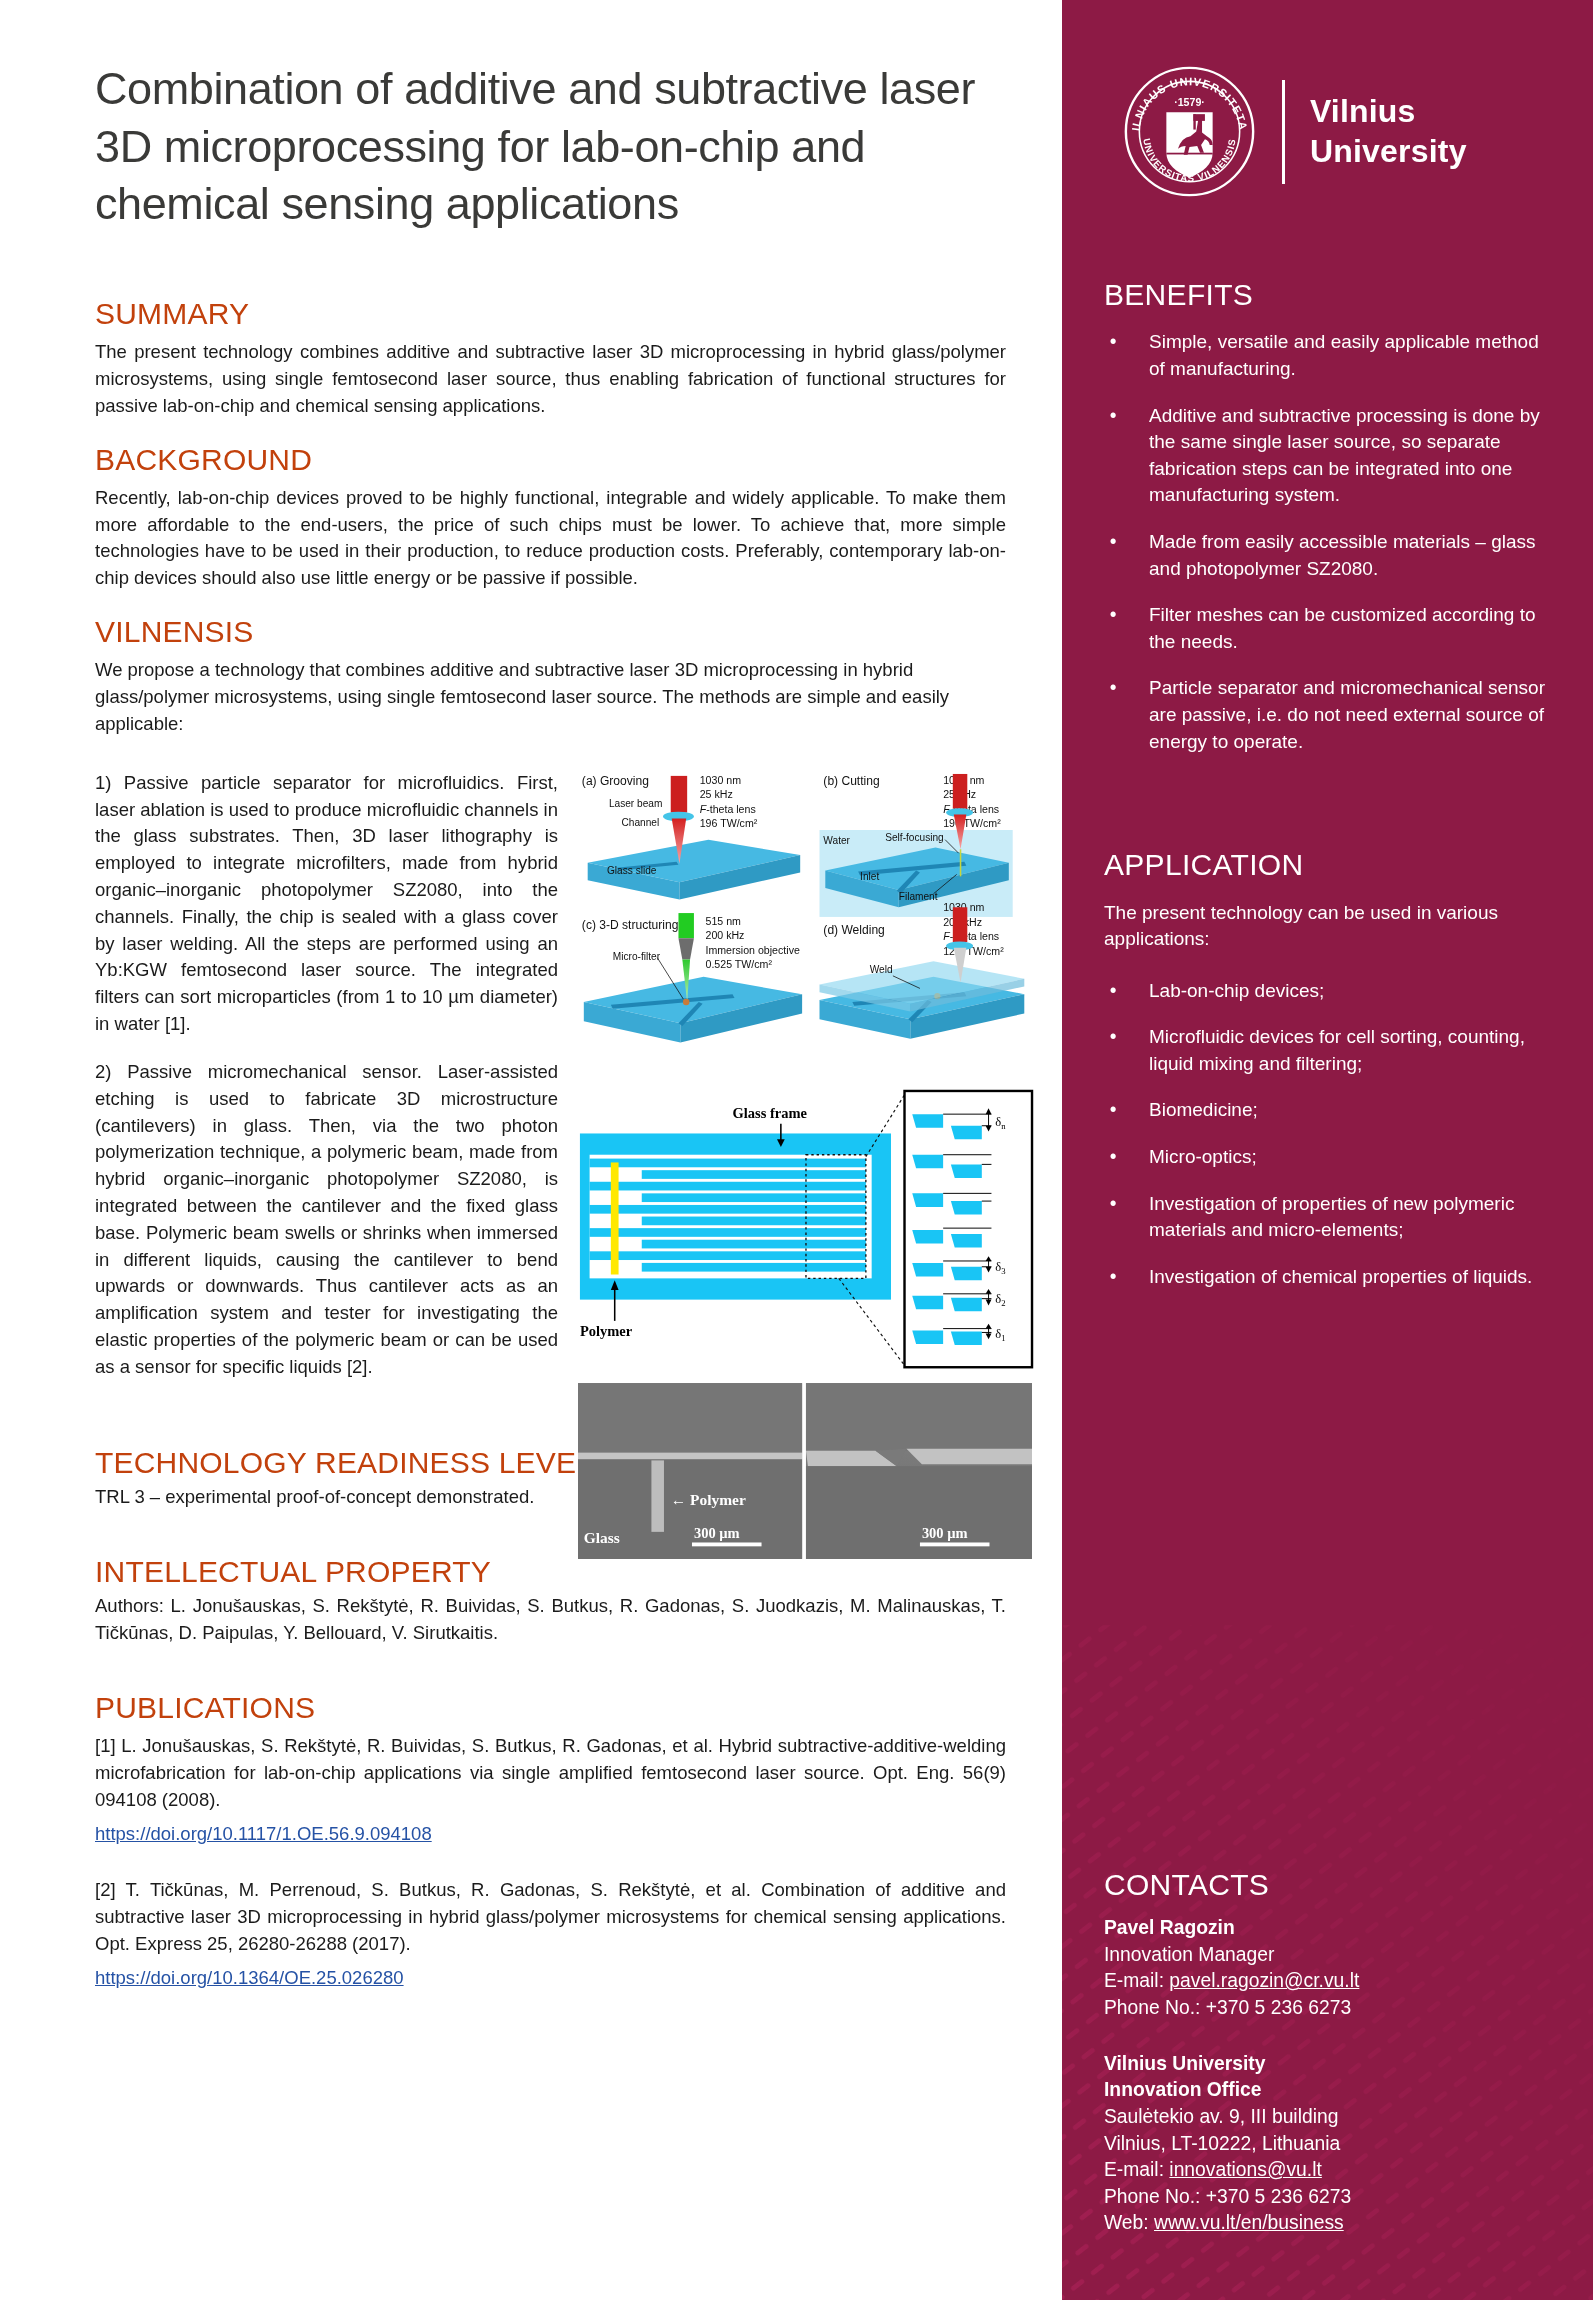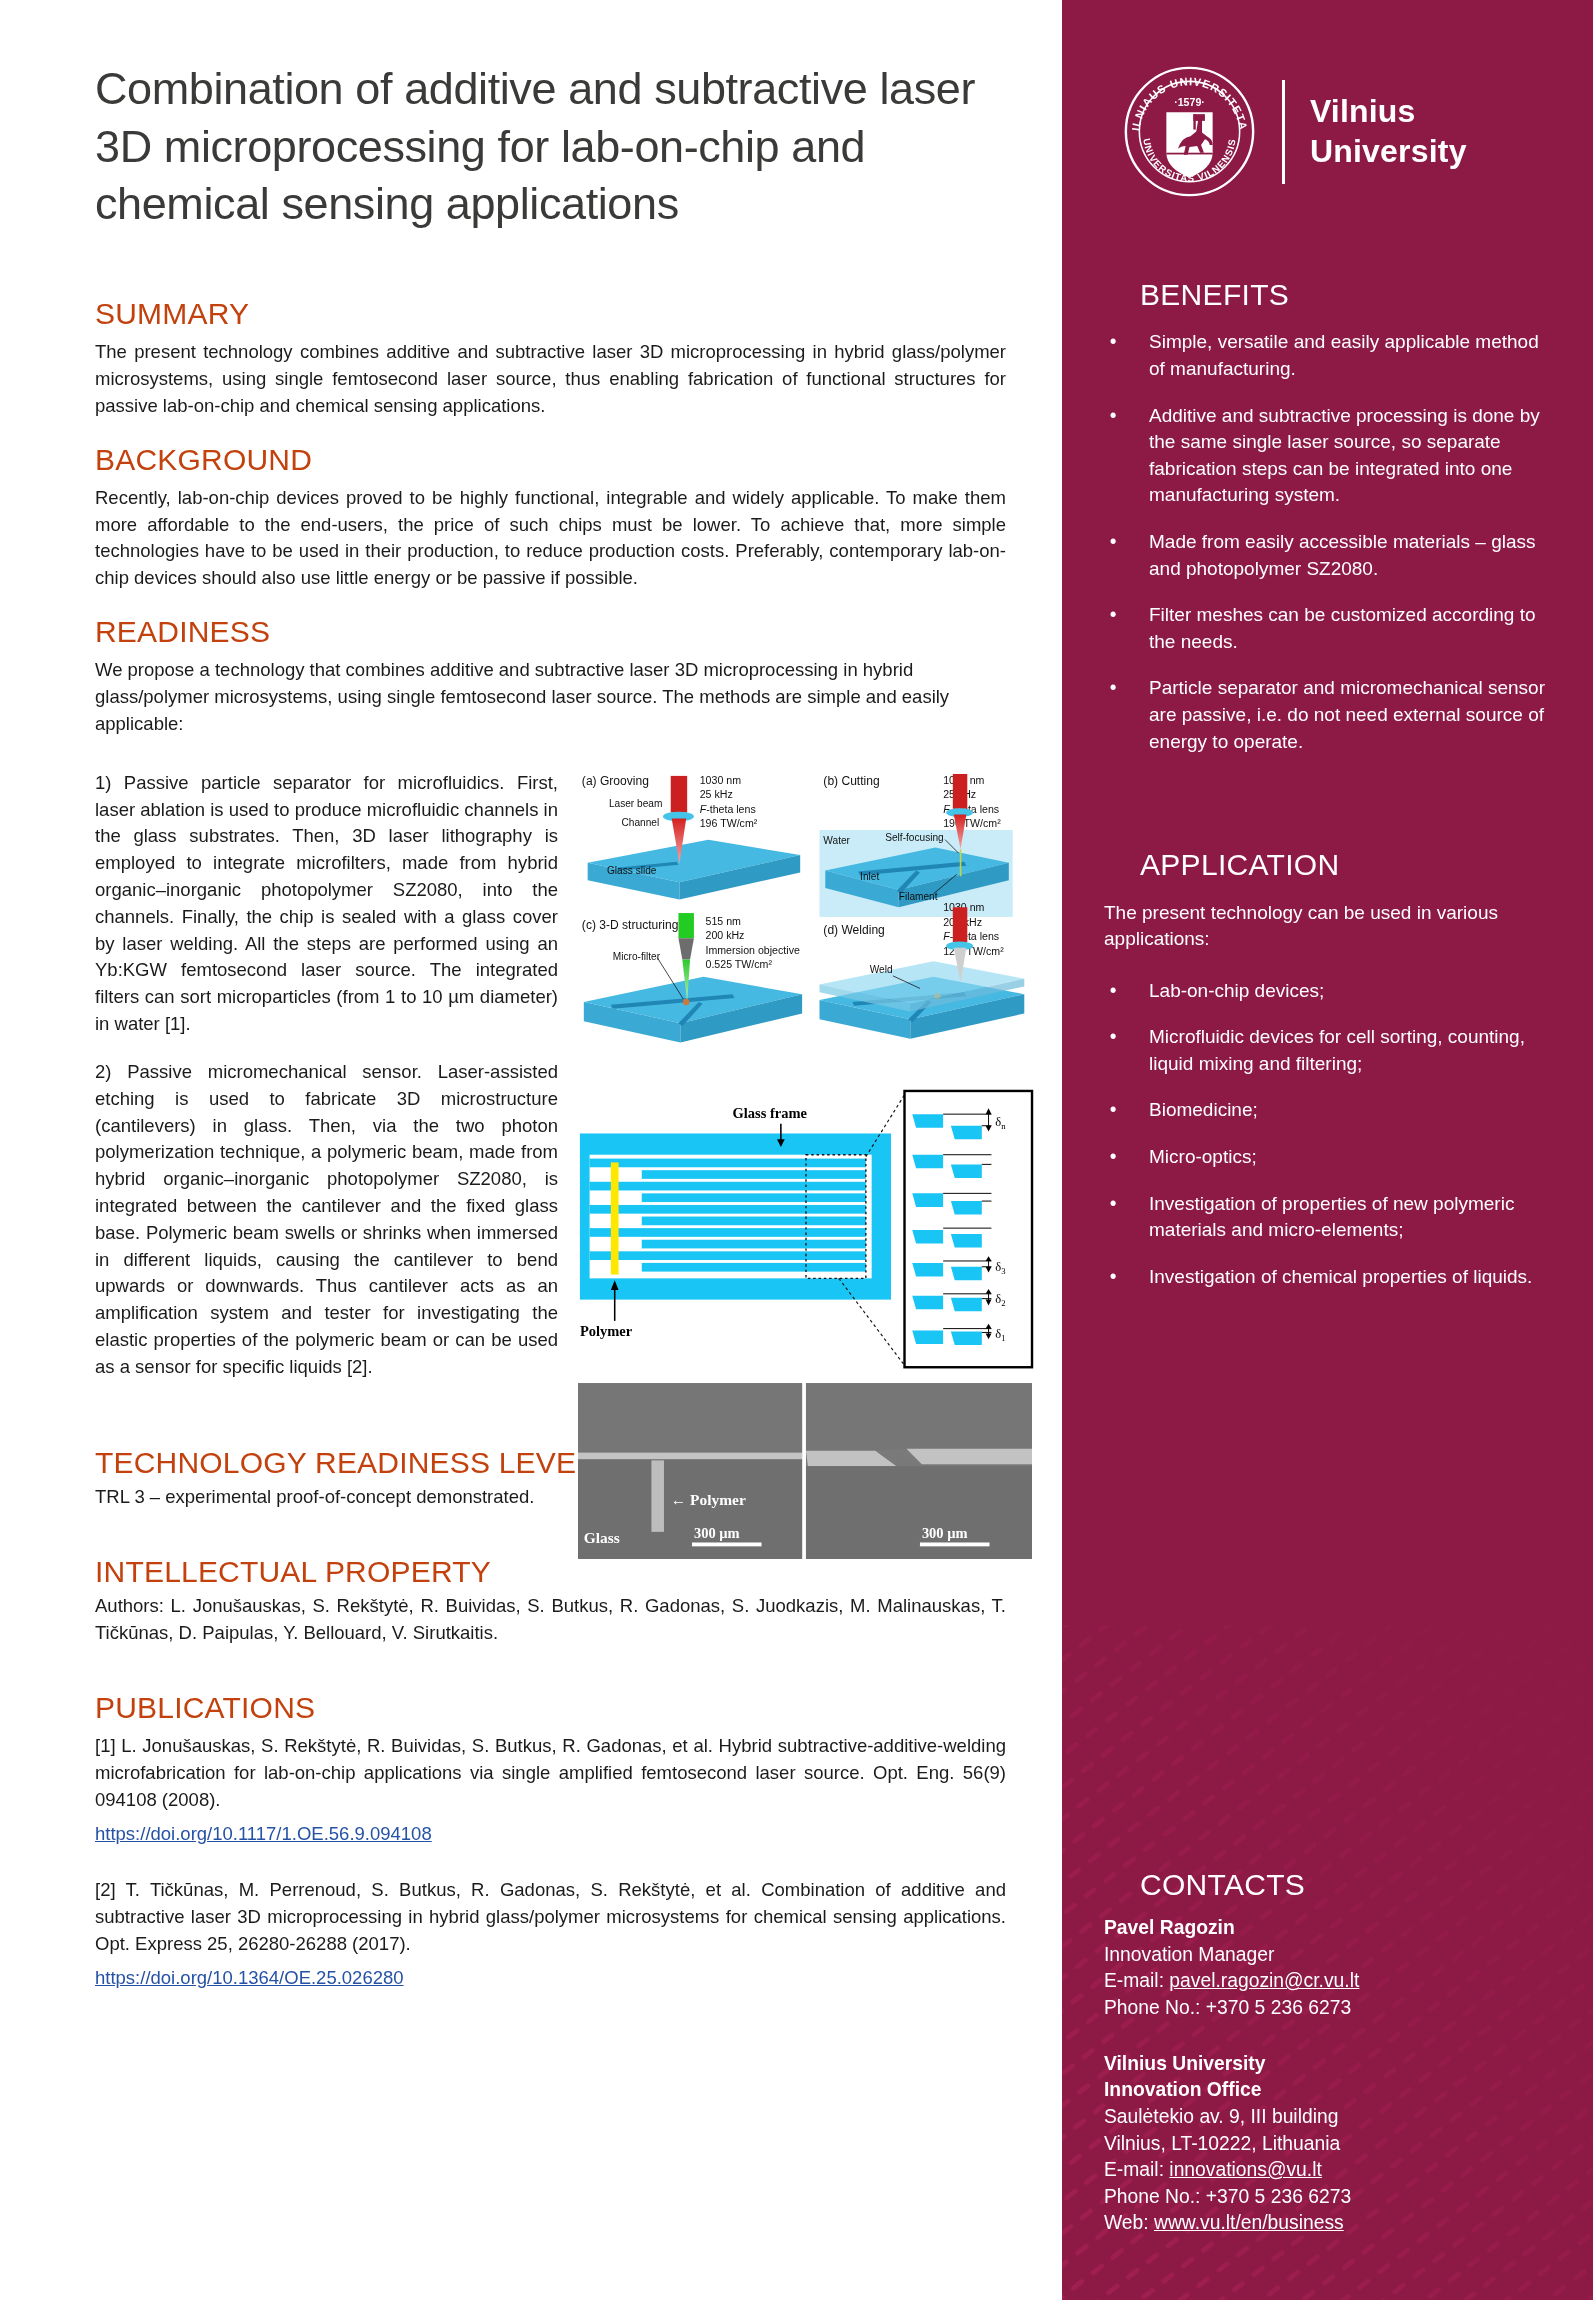--- a/index.html
+++ b/index.html
@@ -130,21 +130,20 @@
     letter-spacing: 0.2px;
     color: #fff;
   }
 
   .r-head {
     font-size: 30px;
     font-weight: 400;
     letter-spacing: 0.3px;
     color: #fff;
     margin-bottom: 17.4px;
-    margin-left: 36px;
   }
   .r-text {
     font-size: 19px;
     line-height: 1.40;
     color: #fff;
     margin-bottom: 15.4px;
   }
   ul.r-list { list-style: none; }
   ul.r-list li {
     position: relative;
@@ -185,21 +184,21 @@
   <div class="left-col">
 
     <h1 class="doc-title">Combination of additive and subtractive laser 3D microprocessing for lab-on-chip and chemical sensing applications</h1>
 
     <h2 class="sec-head">SUMMARY</h2>
     <p class="body-text">The present technology combines additive and subtractive laser 3D microprocessing in hybrid glass/polymer microsystems, using single femtosecond laser source, thus enabling fabrication of functional structures for passive lab-on-chip and chemical sensing applications.</p>
 
     <h2 class="sec-head">BACKGROUND</h2>
     <p class="body-text">Recently, lab-on-chip devices proved to be highly functional, integrable and widely applicable. To make them more affordable to the end-users, the price of such chips must be lower. To achieve that, more simple technologies have to be used in their production, to reduce production costs. Preferably, contemporary lab-on-chip devices should also use little energy or be passive if possible.</p>
 
-    <h2 class="sec-head">READINESS</h2>
+    <h2 class="sec-head">VILNENSIS</h2>
     <p class="body-text left" style="margin-bottom:32px">We propose a technology that combines additive and subtractive laser 3D microprocessing in hybrid glass/polymer microsystems, using single femtosecond laser source. The methods are simple and easily applicable:</p>
 
     <div class="tech-flow">
 
       <div class="tech-narrow">
         <p>1) Passive particle separator for microfluidics. First, laser ablation is used to produce microfluidic channels in the glass substrates. Then, 3D laser lithography is employed to integrate microfilters, made from hybrid organic–inorganic photopolymer SZ2080, into the channels. Finally, the chip is sealed with a glass cover by laser welding. All the steps are performed using an Yb:KGW femtosecond laser source. The integrated filters can sort microparticles (from 1 to 10 µm diameter) in water [1].</p>
         <p>2) Passive micromechanical sensor. Laser-assisted etching is used to fabricate 3D microstructure (cantilevers) in glass. Then, via the two photon polymerization technique, a polymeric beam, made from hybrid organic–inorganic photopolymer SZ2080, is integrated between the cantilever and the fixed glass base. Polymeric beam swells or shrinks when immersed in different liquids, causing the cantilever to bend upwards or downwards. Thus cantilever acts as an amplification system and tester for investigating the elastic properties of the polymeric beam or can be used as a sensor for specific liquids [2].</p>
       </div>
 
       <div class="fig-col">

